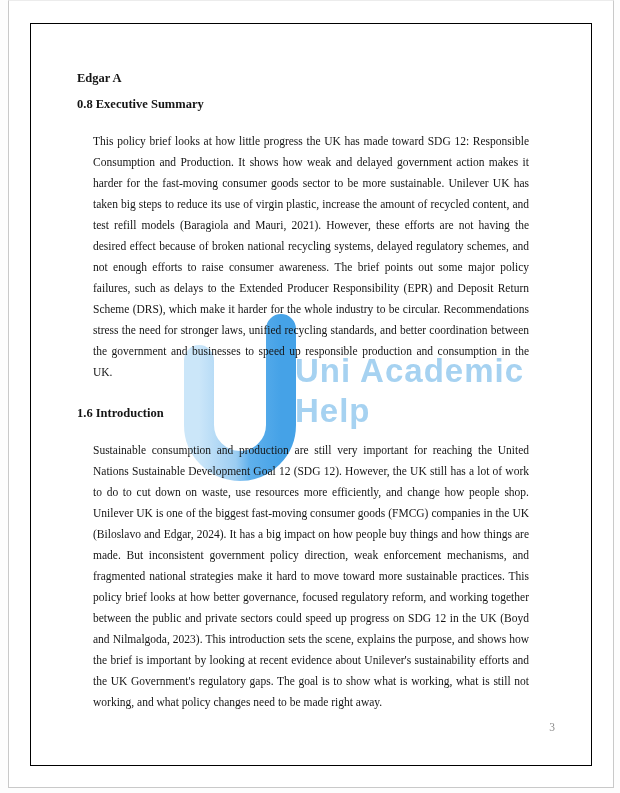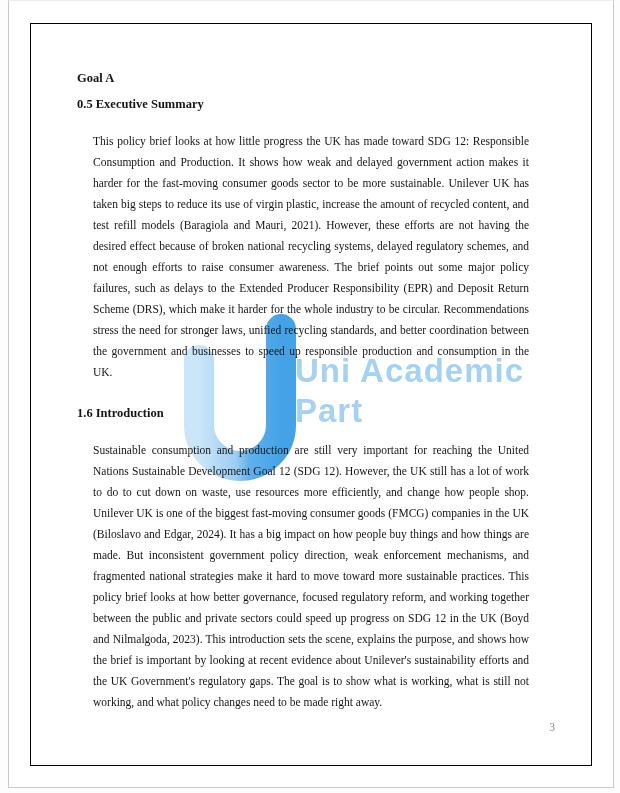--- a/index.html
+++ b/index.html
@@ -109,30 +109,30 @@
           <stop offset="0" stop-color="#cbe6f9"></stop>
           <stop offset="0.45" stop-color="#9ccdf2"></stop>
           <stop offset="0.62" stop-color="#5fb0ec"></stop>
           <stop offset="1" stop-color="#45a2e7"></stop>
         </linearGradient>
       </defs>
       <path d="M30,47 L30,112 A41,41 0 0 0 112,112 L112,16" fill="none" stroke="url(#uGrad)" stroke-width="30" stroke-linecap="round"></path>
     </svg>
     <div class="wm-text">
       <div>Uni Academic</div>
-      <div>Part</div>
+      <div>Help</div>
     </div>
   </div>
 
   <div class="page-border"></div>
 
   <div class="content">
-    <div class="part-heading">Goal A</div>
+    <div class="part-heading">Edgar A</div>
 
-    <div class="section-heading">0.5 Executive Summary</div>
+    <div class="section-heading">0.8 Executive Summary</div>
     <p class="body-text">This policy brief looks at how little progress the UK has made toward SDG 12: Responsible Consumption and Production. It shows how weak and delayed government action makes it harder for the fast-moving consumer goods sector to be more sustainable. Unilever UK has taken big steps to reduce its use of virgin plastic, increase the amount of recycled content, and test refill models (Baragiola and Mauri, 2021). However, these efforts are not having the desired effect because of broken national recycling systems, delayed regulatory schemes, and not enough efforts to raise consumer awareness. The brief points out some major policy failures, such as delays to the Extended Producer Responsibility (EPR) and Deposit Return Scheme (DRS), which make it harder for the whole industry to be circular. Recommendations stress the need for stronger laws, unified recycling standards, and better coordination between the government and businesses to speed up responsible production and consumption in the UK.</p>
 
     <div class="section-heading second">1.6 Introduction</div>
     <p class="body-text">Sustainable consumption and production are still very important for reaching the United Nations Sustainable Development Goal 12 (SDG 12). However, the UK still has a lot of work to do to cut down on waste, use resources more efficiently, and change how people shop. Unilever UK is one of the biggest fast-moving consumer goods (FMCG) companies in the UK (Biloslavo and Edgar, 2024). It has a big impact on how people buy things and how things are made. But inconsistent government policy direction, weak enforcement mechanisms, and fragmented national strategies make it hard to move toward more sustainable practices. This policy brief looks at how better governance, focused regulatory reform, and working together between the public and private sectors could speed up progress on SDG 12 in the UK (Boyd and Nilmalgoda, 2023). This introduction sets the scene, explains the purpose, and shows how the brief is important by looking at recent evidence about Unilever's sustainability efforts and the UK Government's regulatory gaps. The goal is to show what is working, what is still not working, and what policy changes need to be made right away.</p>
   </div>
 
   <div class="page-number">3</div>
 
 </div>
 

